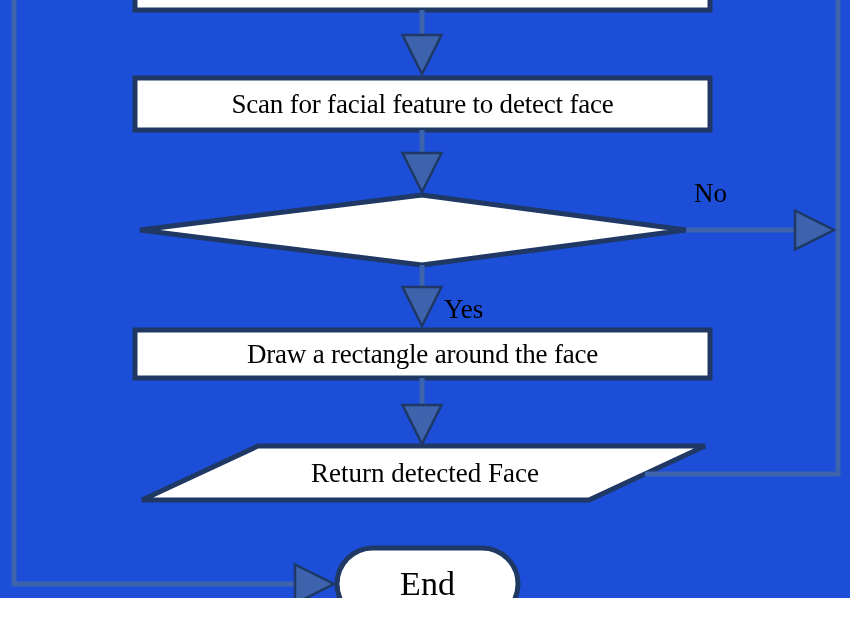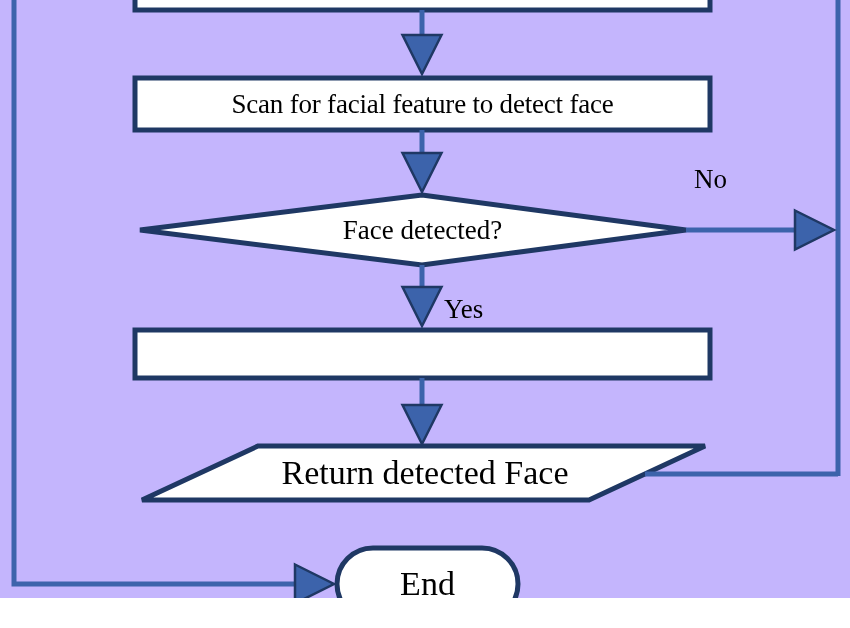--- a/index.html
+++ b/index.html
@@ -7,21 +7,21 @@
     padding: 0;
     background: #ffffff;
   }
   body {
     font-family: "Liberation Serif", "DejaVu Serif", serif;
   }
   #flowchart-root {
     position: relative;
     width: 850px;
     height: 598px;
-    background: #c4b5fd;
+    background: #1d4ed8;
     overflow: hidden;
   }
   #flow-svg {
     position: absolute;
     left: 0;
     top: 0;
     width: 850px;
     height: 628px;
     display: block;
   }
@@ -38,21 +38,21 @@
   }
   .edge-label {
     position: absolute;
     color: #000000;
     font-family: "Liberation Serif", "DejaVu Serif", serif;
     font-weight: 400;
     white-space: nowrap;
   }
   .lbl-process { font-size: 27px; font-weight: 400; letter-spacing: -0.2px; }
   .lbl-decision { font-size: 27px; font-weight: 400; }
-  .lbl-io { font-size: 34px; font-weight: 400; }
+  .lbl-io { font-size: 27px; font-weight: 400; }
   .lbl-terminator { font-size: 34px; font-weight: 400; }
   .lbl-branch { font-size: 27px; font-weight: 400; }
 </style>
 </head>
 <body>
 
 <div id="flowchart-root">
 
   <svg id="flow-svg" viewBox="0 0 850 628" xmlns="http://www.w3.org/2000/svg">
     <defs>
@@ -104,24 +104,24 @@
 
     <g>
       <path d="M645,474 L838,474" fill="none" stroke="#3c63ab" stroke-width="5"></path>
     </g>
   </svg>
 
   <div class="node-label lbl-process" style="left:135px; top:-42px; width:575px; height:52px;">Load Haar cascade classifier</div>
 
   <div class="node-label lbl-process" style="left:135px; top:78px; width:575px; height:52px;">Scan for facial feature to detect face</div>
 
-  <div class="node-label lbl-decision" style="left:260px; top:205px; width:325px; height:50px;">Face detected?</div>
 
+  <div class="node-label lbl-process" style="left:135px; top:330px; width:575px; height:48px;">Draw a rectangle around the face</div>
 
   <div class="node-label lbl-io" style="left:240px; top:448px; width:370px; height:50px;">Return detected Face</div>
 
   <div class="node-label lbl-terminator" style="left:337px; top:548px; width:181px; height:72px;">End</div>
 
-  <div class="edge-label lbl-branch" style="left:694px; top:164px;">No</div>
+  <div class="edge-label lbl-branch" style="left:694px; top:178px;">No</div>
 
   <div class="edge-label lbl-branch" style="left:444px; top:278px;margin-top:16px;">Yes</div>
 
 </div>
 
 </body></html>

